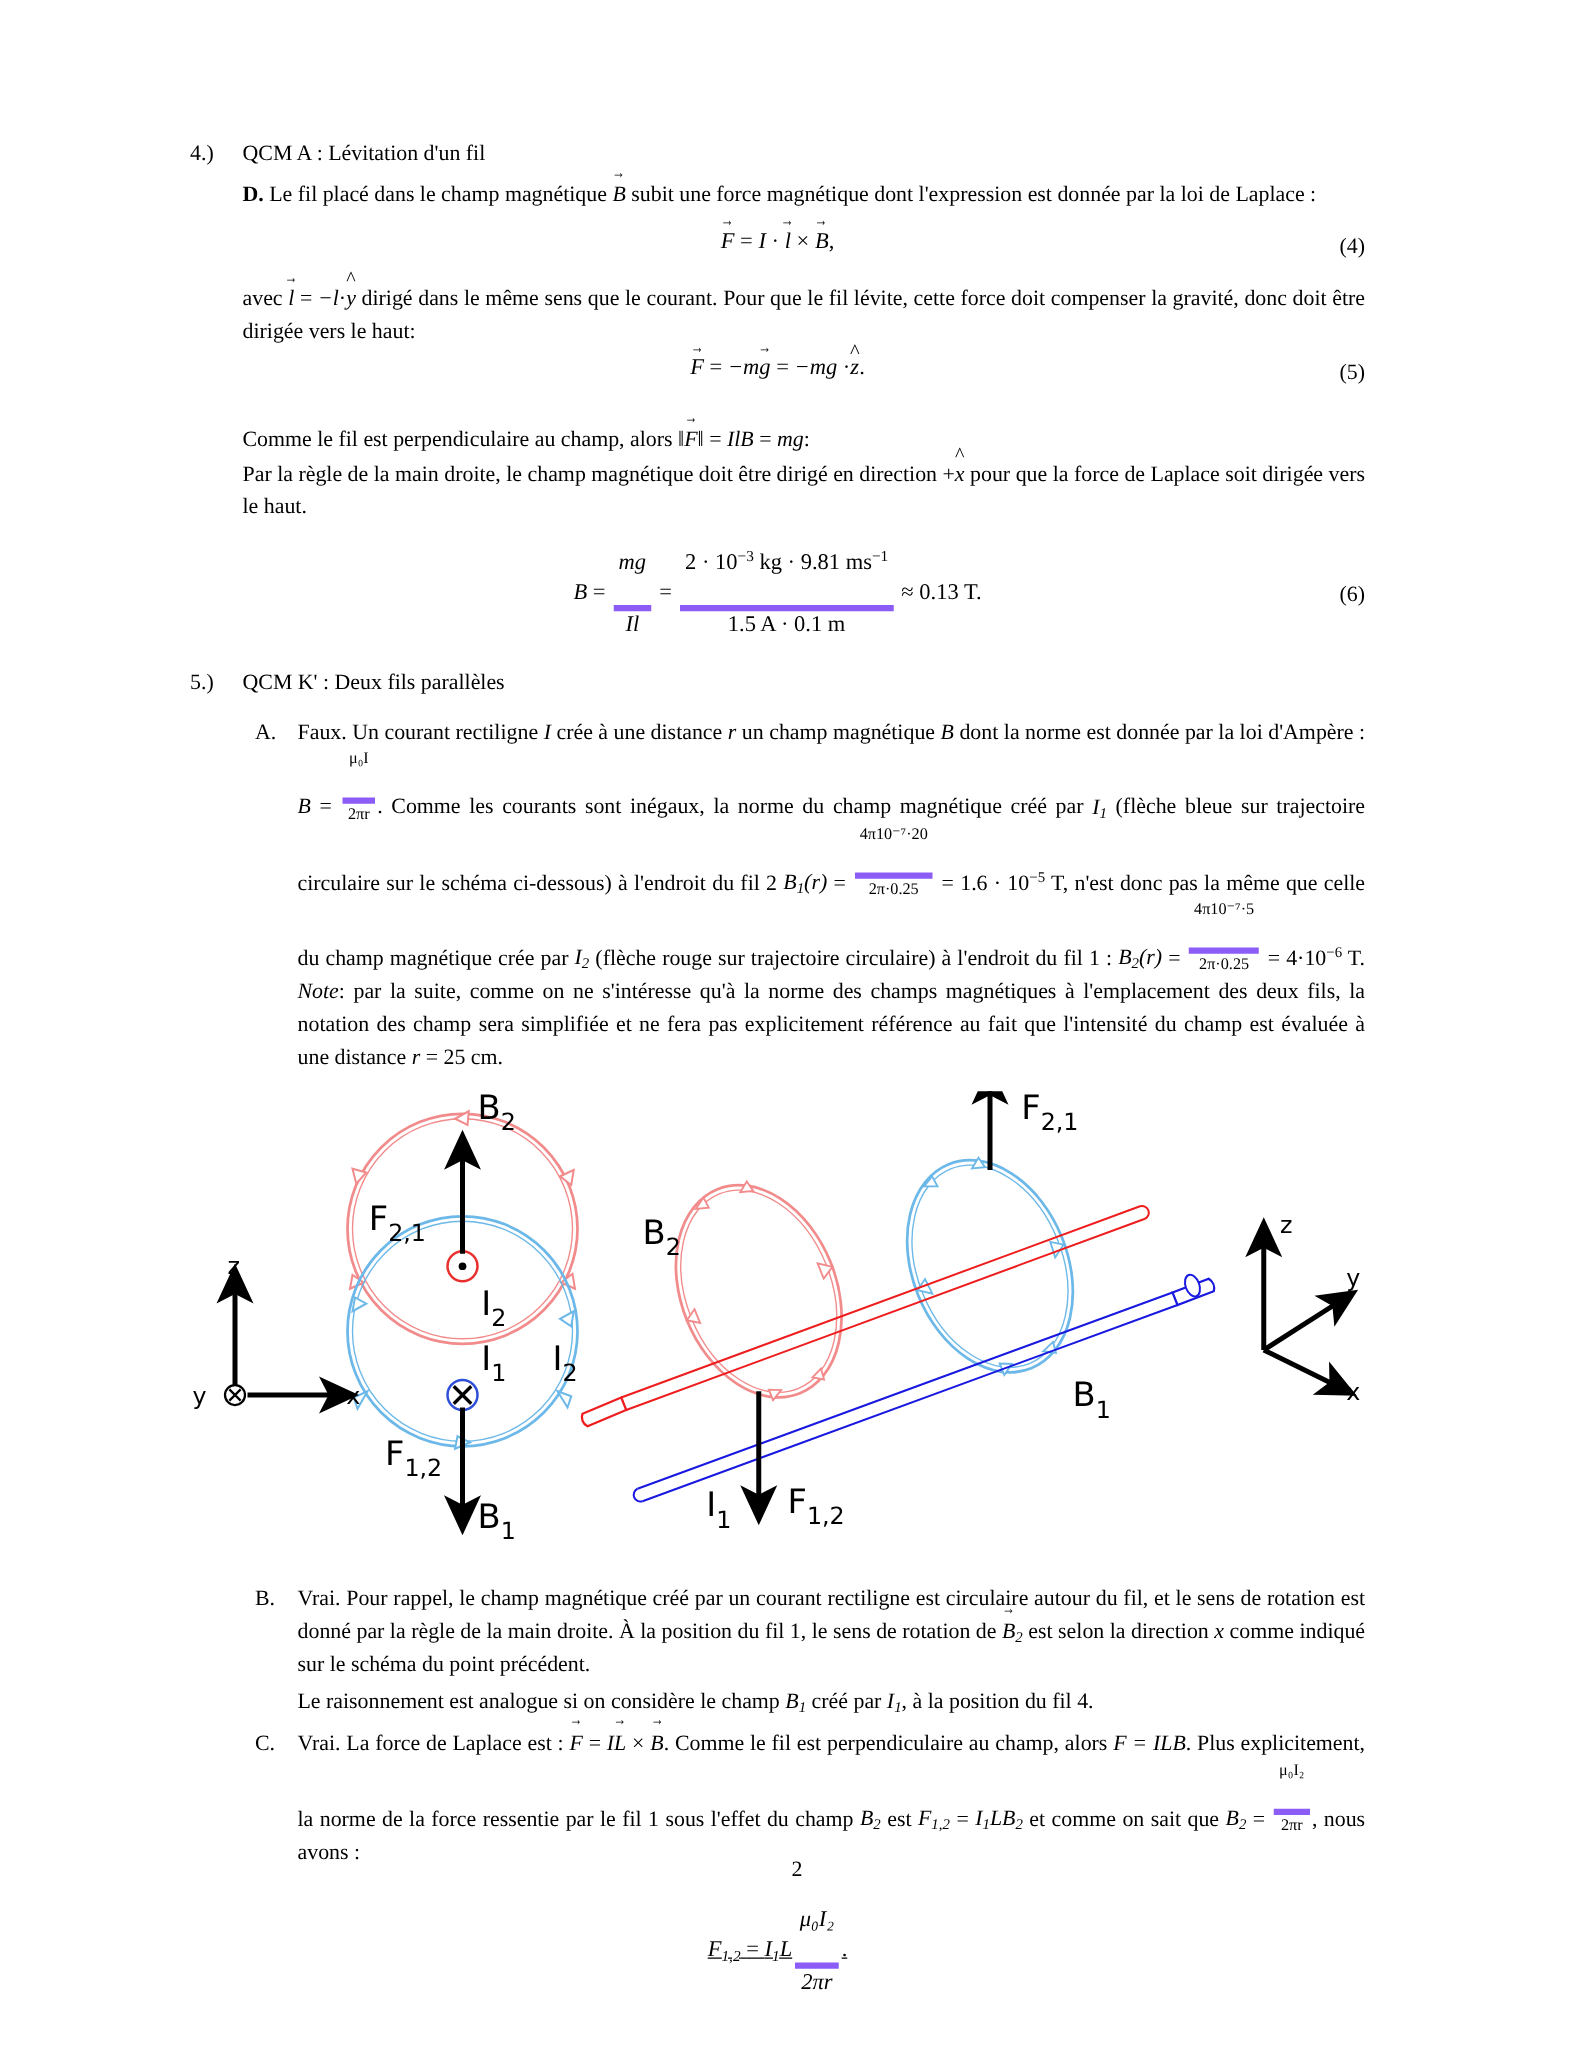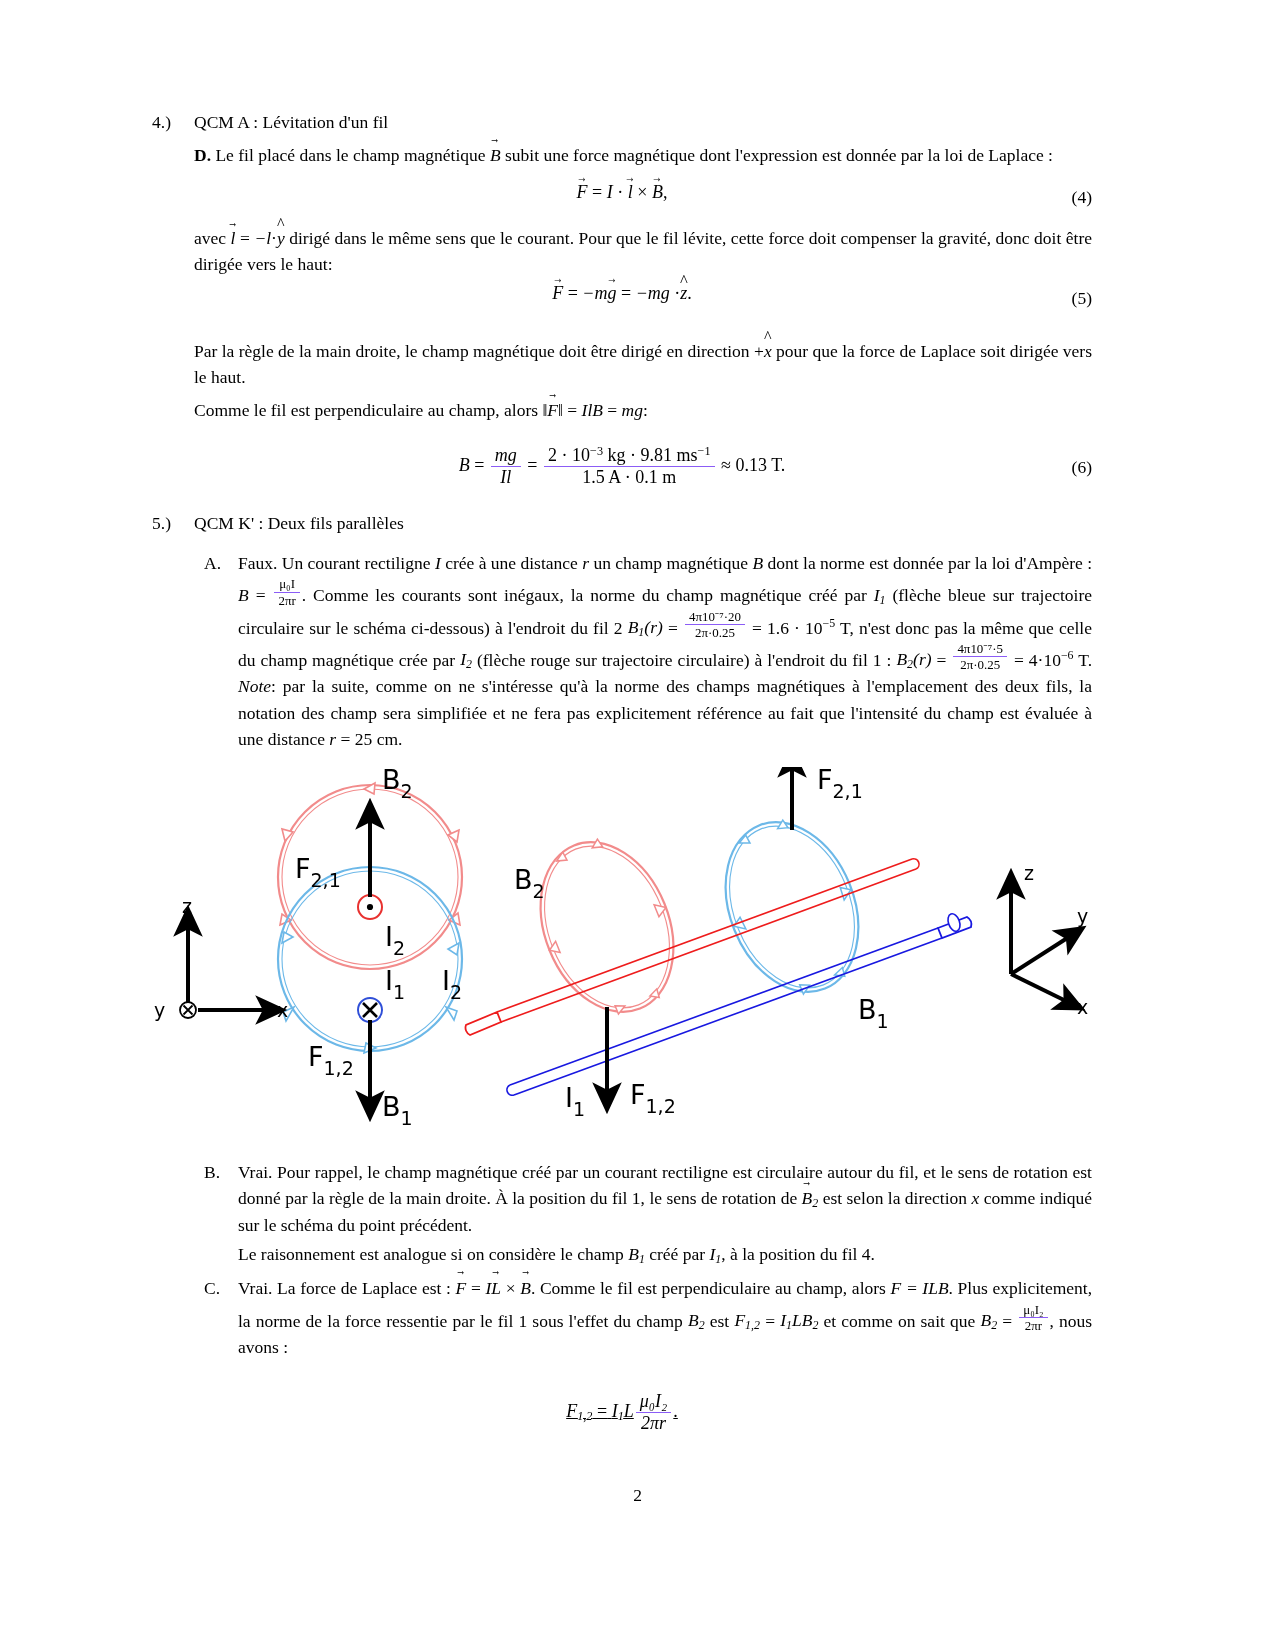--- a/index.html
+++ b/index.html
@@ -130,22 +130,22 @@
   sup { vertical-align: 0.52em; }
 
   .frac {
     display: inline-block;
     vertical-align: middle;
     text-align: center;
     margin: 0 2px;
     line-height: 1.18;
   }
   .frac > .num { display: block; padding: 0 4px; }
-  .frac > .den { display: block; border-top: 1px solid #8b5cf6; padding: 0 4px; }
-  .frac.sm { font-size: 0.74em; vertical-align: -0.28em; font-family: Liberation Serif, serif; }
+  .frac > .den { display: block; border-top: 5px solid #8b5cf6; padding: 0 4px; margin-top: 24px; }
+  .frac.sm { font-size: 0.74em; vertical-align: -0.28em; }
 
   
   .figure {
     position: relative;
     width: 940px;
     height: 380px;
     margin: 14px 0 6px 0;
   }
   .figure svg { display: block; }
 
@@ -213,30 +213,30 @@
       <span class="vec">F</span>
       <span>=</span>
       <span class="mi">−m</span><span class="vec">g</span>
       <span>=</span>
       <span class="mi">−mg</span>
       <span>·</span><span class="hatc">z</span><span>.</span>
     </div>
     <span class="eq-tag">(5)</span>
   </div>
 
+  <div class="para" style="margin-top:8px;">
+    <span>Comme le fil est perpendiculaire au champ, alors ‖</span><span class="vec">F</span><span>‖ =</span>
+    <span class="mi">IlB</span>
+    <span>=</span>
+    <span class="mi">mg</span><span>:</span>
+  </div>
+
   <div class="para">
     <span>Par la règle de la main droite, le champ magnétique doit être dirigé en direction +</span><span class="hatc">x</span>
     <span>pour que la force de Laplace soit dirigée vers le haut.</span>
-  </div>
-
-  <div class="para" style="margin-top:8px;">
-    <span>Comme le fil est perpendiculaire au champ, alors ‖</span><span class="vec">F</span><span>‖ =</span>
-    <span class="mi">IlB</span>
-    <span>=</span>
-    <span class="mi">mg</span><span>:</span>
   </div>
 
   <div class="eq-row" style="margin-top:22px;margin-bottom:24px;">
     <div class="eq-center">
       <span class="mi">B</span>
       <span>=</span>
       <span class="frac">
         <span class="num mi">mg</span>
         <span class="den mi">Il</span>
       </span>

